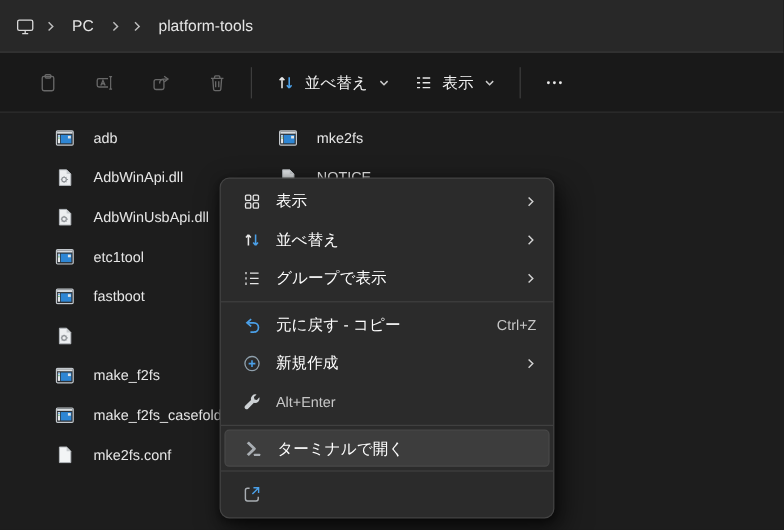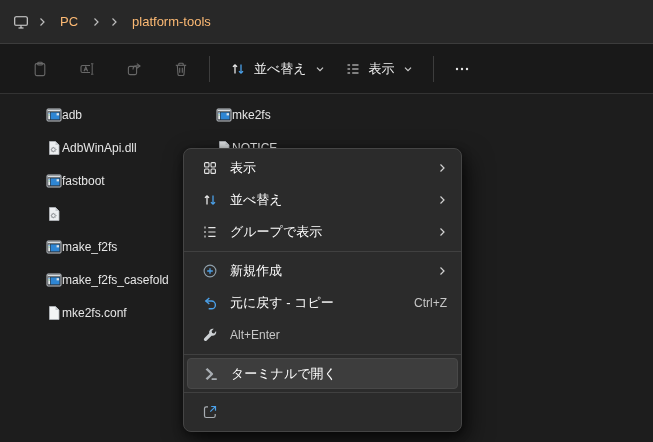--- a/index.html
+++ b/index.html
@@ -3,41 +3,41 @@
 <meta charset="utf-8">
 <style>
   * { margin:0; padding:0; box-sizing:border-box; }
   html,body { width:653px; height:442px; overflow:hidden; }
   body { font-family:"Liberation Sans","DejaVu Sans",sans-serif; background:#1d1d1d; color:#e8e8e8; }
   #app { position:relative; width:653px; height:442px; overflow:hidden; }
 
   
   .crumbbar { height:44px; background:#282828; display:flex; align-items:center;
               padding-left:13px; border-bottom:1px solid #3c3c3c; }
-  .crumbbar .crumb { font-size:13px; color:#fdba74; padding:5px 9px; border-radius:4px; white-space:nowrap; }
+  .crumbbar .crumb { font-size:13px; color:#e5e5e5; padding:5px 9px; border-radius:4px; white-space:nowrap; }
   .crumb-sep { display:flex; align-items:center; padding:0 4px; }
   .crumb-icon { display:flex; align-items:center; margin-right:4px; }
 
   
   .toolbar { height:50px; background:#191919; display:flex; align-items:center;
              border-bottom:1px solid #333333; }
   .tbtn { height:36px; display:flex; align-items:center; justify-content:center;
           border-radius:4px; background:transparent; border:none; cursor:default; }
   .tbtn.iconic { width:36px; }
   .tbtn.disabled { opacity:.45; }
   .tbtn.labeled { padding:0 10px; gap:8px; font-size:13px; color:#f0f0f0; }
   .tsep { width:1px; height:26px; background:#3d3d3d; margin:0 10px; }
   .lead { margin-left:22px; display:flex; gap:11px; }
 
   
   .filearea { position:relative; height:347px; background:#1d1d1d; }
   .fcol { position:absolute; top:4px; display:flex; flex-direction:column; }
   .fcol.left  { left:38px;  width:168px; }
-  .fcol.right { left:208px; width:150px; }
-  .file-item { height:33px; display:flex; align-items:center; gap:0;
+  .fcol.right { left:224px; width:150px; }
+  .file-item { height:33px; display:flex; align-items:center; gap:16px;
                padding:0 8px; border-radius:4px; }
   .file-item .flabel { font-size:12px; color:#e6e6e6; white-space:nowrap; }
   .ficon { width:16px; height:16px; display:flex; align-items:center; flex:0 0 16px; }
 
   
   .cmenu { position:absolute; left:183px; top:148px; width:279px;
            background:#2b2b2b; border:1px solid #454545; border-radius:8px;
            padding:3px 0; box-shadow:6px 10px 24px rgba(0,0,0,.6), 0 2px 8px rgba(0,0,0,.5);
            z-index:10; }
   .menu-item { height:32px; display:flex; align-items:center; gap:12px;
@@ -190,20 +190,45 @@
               <path d="M3.5 1.5h6l3.5 3.5v9.5h-9.5z" fill="#eceef0" stroke="#b4b8bc" stroke-width=".8"></path>
               <path d="M9.5 1.5v3.5h3.5z" fill="#c6cacd"></path>
               <circle cx="7.4" cy="9.6" r="1.9" fill="none" stroke="#8e9296" stroke-width="1"></circle>
               <path d="M7.4 6.9v1M7.4 11.3v1M4.7 9.6h1M9.7 9.6h1M5.6 7.8l.7.7M8.7 10.9l.7.7M9.4 7.8l-.7.7M5.6 11.6l.7-.7" stroke="#8e9296" stroke-width=".8"></path>
             </svg>
         </span>
         <span class="flabel">AdbWinApi.dll</span>
       </div>
       <div class="file-item">
         <span class="ficon">
+          <svg width="16" height="16" viewBox="0 0 16 16">
+              <path d="M3.5 1.5h6l3.5 3.5v9.5h-9.5z" fill="#eceef0" stroke="#b4b8bc" stroke-width=".8"></path>
+              <path d="M9.5 1.5v3.5h3.5z" fill="#c6cacd"></path>
+              <circle cx="7.4" cy="9.6" r="1.9" fill="none" stroke="#8e9296" stroke-width="1"></circle>
+              <path d="M7.4 6.9v1M7.4 11.3v1M4.7 9.6h1M9.7 9.6h1M5.6 7.8l.7.7M8.7 10.9l.7.7M9.4 7.8l-.7.7M5.6 11.6l.7-.7" stroke="#8e9296" stroke-width=".8"></path>
+            </svg>
+        </span>
+        <span class="flabel">AdbWinUsbApi.dll</span>
+      </div>
+      <div class="file-item">
+        <span class="ficon">
+          <svg width="16" height="14" viewBox="0 0 16 14">
+              <rect x="1" y="1" width="14" height="12" rx="1" fill="#2c3136" stroke="#c2c7cc"></rect>
+              <rect x="1.6" y="1.7" width="12.8" height="1.7" fill="#d8dcdf"></rect>
+              <rect x="2.2" y="4.4" width="1.8" height="7" fill="#e8eaec"></rect>
+              <rect x="2.5" y="5" width="1.2" height=".9" fill="#4ba0e8"></rect>
+              <rect x="2.5" y="6.6" width="1.2" height=".9" fill="#59b36e"></rect>
+              <rect x="4.6" y="4.4" width="8.9" height="7" fill="#2e86d4"></rect>
+              <rect x="10.6" y="5.2" width="2.4" height="2.2" fill="#dfe3e6"></rect>
+            </svg>
+        </span>
+        <span class="flabel">etc1tool</span>
+      </div>
+      <div class="file-item">
+        <span class="ficon">
           <svg width="16" height="14" viewBox="0 0 16 14">
               <rect x="1" y="1" width="14" height="12" rx="1" fill="#2c3136" stroke="#c2c7cc"></rect>
               <rect x="1.6" y="1.7" width="12.8" height="1.7" fill="#d8dcdf"></rect>
               <rect x="2.2" y="4.4" width="1.8" height="7" fill="#e8eaec"></rect>
               <rect x="2.5" y="5" width="1.2" height=".9" fill="#4ba0e8"></rect>
               <rect x="2.5" y="6.6" width="1.2" height=".9" fill="#59b36e"></rect>
               <rect x="4.6" y="4.4" width="8.9" height="7" fill="#2e86d4"></rect>
               <rect x="10.6" y="5.2" width="2.4" height="2.2" fill="#dfe3e6"></rect>
             </svg>
         </span>
@@ -335,46 +360,46 @@
         <svg width="10" height="10" viewBox="0 0 10 10" fill="none" stroke="#d2d2d2" stroke-width="1.2">
             <path d="M3.5 1.5 7 5 3.5 8.5"></path>
           </svg>
       </span>
     </div>
 
     <div class="msep"></div>
 
     <div class="menu-item">
       <span class="micon">
+        <svg width="16" height="16" viewBox="0 0 16 16" fill="none" stroke="#4ba0e8" stroke-width="1.4">
+          <path d="M7.3 3 3.8 6l3.5 3"></path>
+          <path d="M3.8 6h5.7a3.9 3.9 0 0 1 0 7.8H6.7"></path>
+        </svg>
+      </span>
+      <span class="mlabel">元に戻す - コピー</span>
+      <span class="mshortcut">Ctrl+Z</span>
+    </div>
+
+    <div class="menu-item">
+      <span class="micon">
         <svg width="16" height="16" viewBox="0 0 16 16" fill="none">
           <circle cx="8" cy="8" r="5.9" stroke="#8fa0ac" stroke-width="1.1"></circle>
           <path d="M8 5.2v5.6M5.2 8h5.6" stroke="#4ba0e8" stroke-width="1.3"></path>
         </svg>
       </span>
       <span class="mlabel">新規作成</span>
       <span class="mchevron">
         <svg width="10" height="10" viewBox="0 0 10 10" fill="none" stroke="#d2d2d2" stroke-width="1.2">
             <path d="M3.5 1.5 7 5 3.5 8.5"></path>
           </svg>
       </span>
     </div>
 
     <div class="menu-item">
       <span class="micon">
-        <svg width="16" height="16" viewBox="0 0 16 16" fill="none" stroke="#4ba0e8" stroke-width="1.4">
-          <path d="M7.3 3 3.8 6l3.5 3"></path>
-          <path d="M3.8 6h5.7a3.9 3.9 0 0 1 0 7.8H6.7"></path>
-        </svg>
-      </span>
-      <span class="mlabel">元に戻す - コピー</span>
-      <span class="mshortcut">Ctrl+Z</span>
-    </div>
-
-    <div class="menu-item">
-      <span class="micon">
         <svg width="16" height="16" viewBox="0 0 16 16" fill="#cdd1d4">
           <path d="M14.1 4.1a3.7 3.7 0 0 1-4.5 4.6l-4.9 4.9a1.7 1.7 0 0 1-2.4-2.4l4.9-4.9a3.7 3.7 0 0 1 4.6-4.5L9.6 3.9l.5 2 2 .5z"></path>
         </svg>
       </span>
       <span class="mshortcut">Alt+Enter</span>
     </div>
 
     <div class="msep"></div>
 
     <div class="menu-item highlight">

